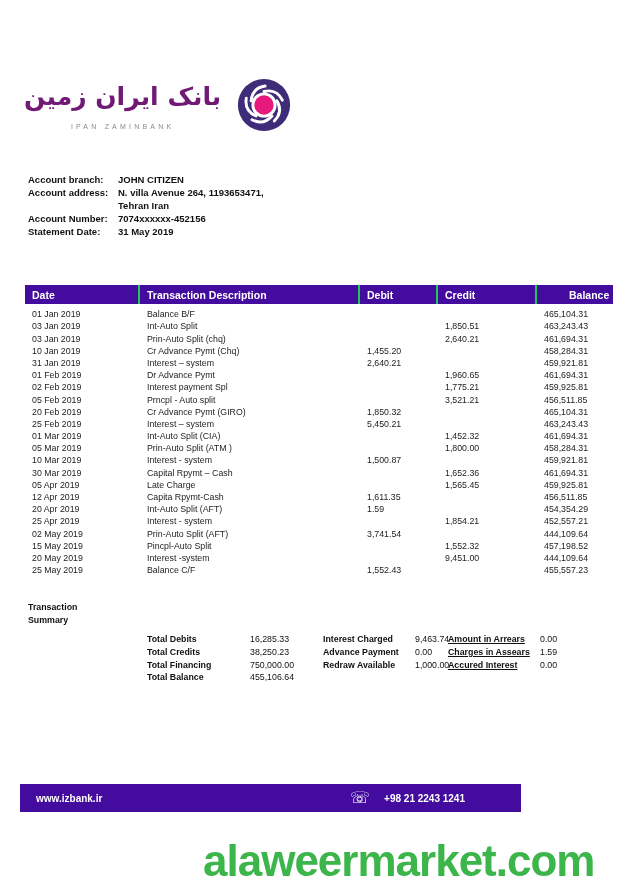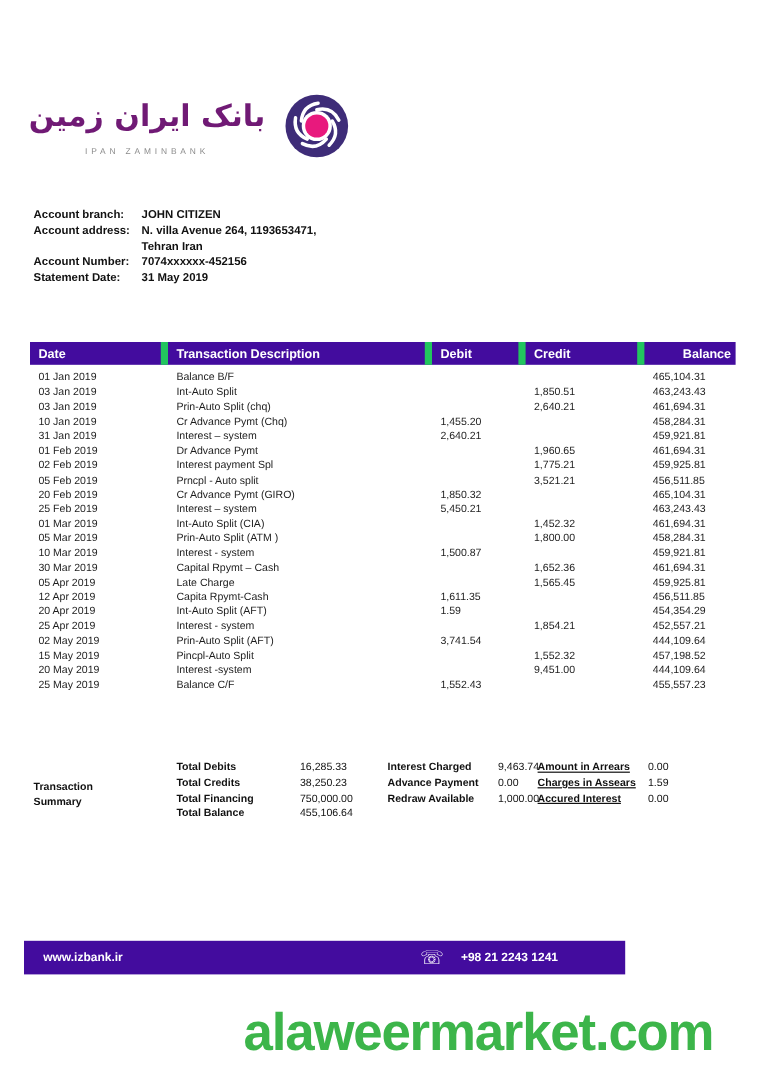--- a/index.html
+++ b/index.html
@@ -22,34 +22,34 @@
 
   
   .account{position:absolute;left:28px;top:173px;font-size:9.5px;font-weight:bold;color:#111;}
   .acc-row{display:flex;line-height:13px;}
   .acc-label{width:90px;flex:0 0 90px;}
   .acc-value{white-space:pre-line;}
 
   
   .table{position:absolute;left:25px;top:285px;width:588px;}
   .thead{display:flex;background:var(--purple);height:19px;color:#fff;font-weight:bold;font-size:10.5px;}
-  .hcell{box-sizing:border-box;display:flex;align-items:center;padding-left:7px;border-right:6px solid #22c55e;}
+  .hcell{box-sizing:border-box;display:flex;align-items:center;padding-left:7px;border-right:2px solid #22c55e;}
   .hcell:last-child{border-right:none;}
   .w-date{width:115px;flex:0 0 115px;}
   .w-desc{width:220px;flex:0 0 220px;}
   .w-debit{width:78px;flex:0 0 78px;}
   .w-credit{width:99px;flex:0 0 99px;}
   .w-balance{width:76px;flex:0 0 76px;padding-left:32px;}
   .tbody{margin-top:3px;}
   .trow{display:flex;height:12.2px;align-items:flex-end;font-size:8.8px;color:#1c1c1c;}
   .tcell{box-sizing:border-box;padding-left:7px;white-space:nowrap;overflow:hidden;}
 
   
   .summary{position:absolute;left:28px;top:601px;width:585px;height:55px;font-size:8.8px;color:#111;}
-  .sum-title{position:absolute;left:0;top:0;font-weight:bold;line-height:13px;margin-top:48px;}
+  .sum-title{position:absolute;left:0;top:0;font-weight:bold;line-height:13px;}
   .sum-group{position:absolute;top:0;margin-top:32px;}
   .sum-g1{left:119px;}
   .sum-g2{left:283px;}
   .sum-g3{left:420px;}
   .srow{display:flex;line-height:12.8px;}
   .slabel{font-weight:bold;flex:0 0 auto;}
   .sum-g1 .slabel{width:103px;}
   .sum-g2 .slabel{width:92px;padding-left:12px;}
   .sum-g3 .slabel{width:92px;text-decoration:underline;}
   .svalue{font-weight:normal;white-space:nowrap;}

